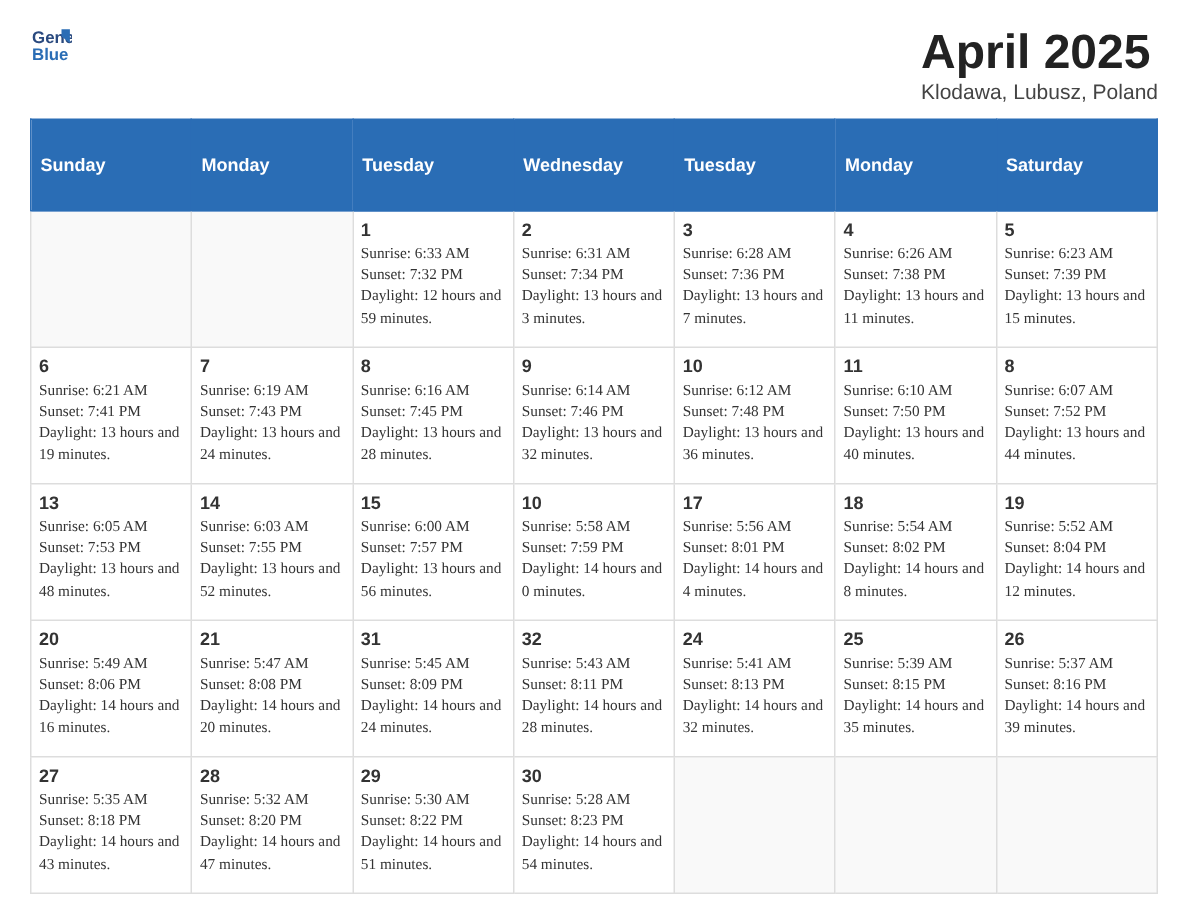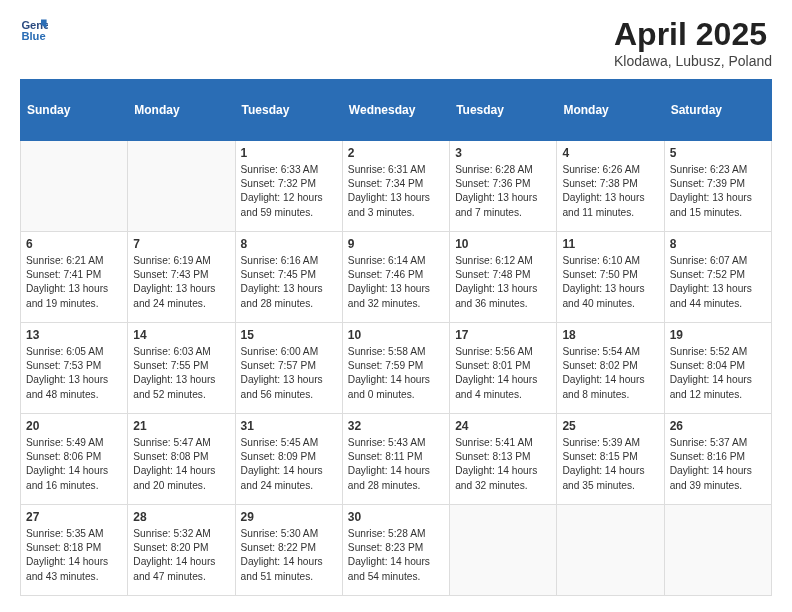--- a/index.html
+++ b/index.html
@@ -74,20 +74,21 @@
       background: #f9f9f9;
     }
     .day-num {
       font-size: 12px;
       font-weight: bold;
       display: block;
       margin-bottom: 1px;
     }
     .day-info {
       color: #333;
+      font-family: Liberation Serif, serif;
     }
   </style>
 </head>
 <body>
 
 <div class="page">
   <div class="header">
     <div class="logo">
       <svg class="logo-icon" viewBox="0 0 40 40">
         <text x="2" y="18" font-size="16" font-weight="bold" fill="#2a4a7f">General</text>

